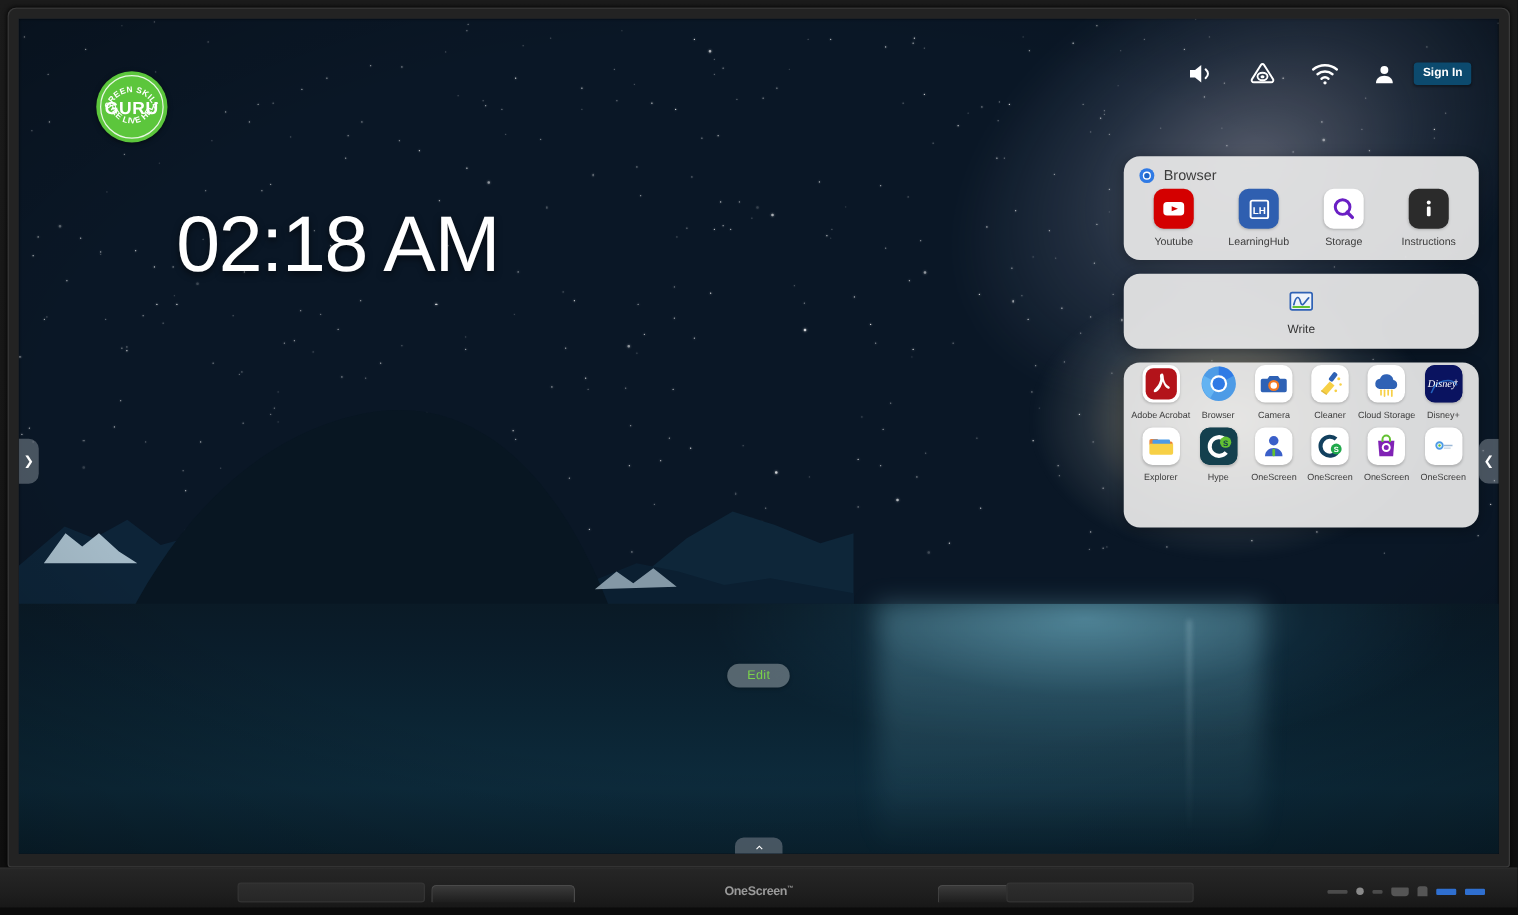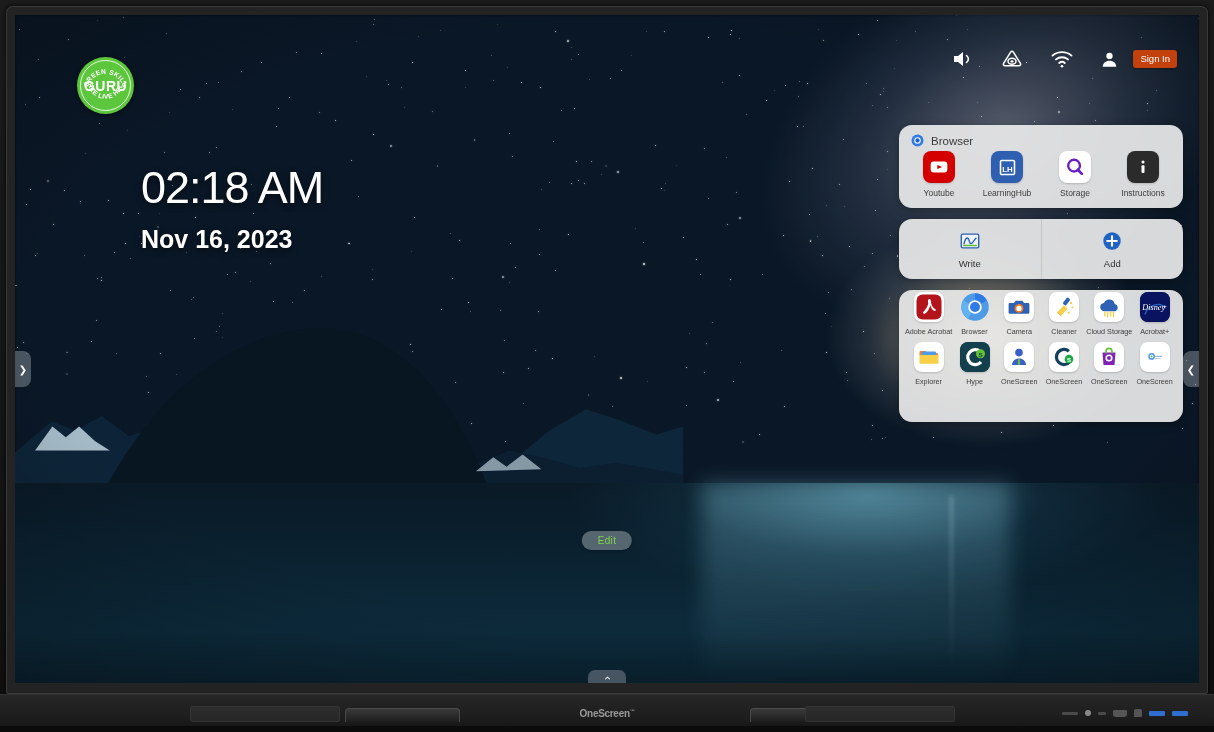--- a/index.html
+++ b/index.html
@@ -101,32 +101,32 @@
   }
   #guru .word { font-weight:bold; font-size:14px; color:#fff; letter-spacing:.5px; line-height:1; z-index:2;}
   #guru svg { position:absolute; inset:0; }
   #guru text { font-family:"Liberation Sans", sans-serif; font-size:6.6px; font-weight:bold; fill:#fff; letter-spacing:.35px;}
 
   
   #clock {
     position:absolute; left:126px; top:150px; color:#fff;
     text-shadow: 0 2px 6px rgba(0,0,0,.55);
   }
-  #clock .time { font-size:45px; font-weight:normal; letter-spacing:-1px; line-height:1; }
+  #clock .time { font-size:63px; font-weight:normal; letter-spacing:-1px; line-height:1; }
   #clock .date { font-size:25px; font-weight:bold; margin-top:15px; letter-spacing:0; }
 
   
   #status {
     position:absolute; right:22px; top:32px;
     display:flex; align-items:center; gap:26px;
   }
   #status .sicon { width:24px; height:24px; display:block; fill:#fff; }
   #status .sicon.person { width:19px; height:19px;}
   #signin {
-    background:#c2410c; color:#fff; font-size:9.5px; font-weight:normal;
+    background:#0c4a6e; color:#fff; font-size:9.5px; font-weight:bold;
     padding:4px 7px; border-radius:3px; margin-left:-12px;
     box-shadow:0 1px 2px rgba(0,0,0,.35);
     cursor:pointer; border:none; line-height:1;
   }
 
   
   #panels { position:absolute; right:16px; top:110px; width:284px; }
   .card {
     background: rgba(232,232,232,.93);
     border-radius: 13px;
@@ -711,21 +711,20 @@
             <path id="arcBot" d="M 11,28 A 18,18 0 0 0 46,28" fill="none"></path>
           </defs>
           <text><textPath href="#arcTop" startOffset="50%" text-anchor="middle">SCREEN SKILLS</textPath></text>
           <text><textPath href="#arcBot" startOffset="50%" text-anchor="middle">FREE LIVE HELP</textPath></text>
         </svg>
         <span class="word">GURU</span>
       </div>
 
       <div id="clock">
         <div class="time">02:18 AM</div>
-        <div class="date">Nov 16, 2023</div>
       </div>
 
       <div id="status">
         <svg class="sicon" viewBox="0 0 24 24">
           <path d="M4 9v6h4l5 4V5L8 9H4z"></path>
           <path d="M16.5 8.5c1.2 1 1.9 2.2 1.9 3.5s-.7 2.5-1.9 3.5" stroke="#fff" stroke-width="1.6" fill="none" stroke-linecap="round"></path>
         </svg>
         <svg class="sicon" viewBox="0 0 24 24">
           <path d="M12 4.2c.5 0 .9.25 1.2.7l7.2 11.4c.7 1.1-.1 2.5-1.4 2.5H5c-1.3 0-2.1-1.4-1.4-2.5
                    L10.8 4.9c.3-.45.7-.7 1.2-.7z" fill="none" stroke="#fff" stroke-width="1.5" stroke-linejoin="round"></path>
@@ -800,27 +799,20 @@
 
         <div class="card quick">
           <div class="qitem">
             <svg class="qi" viewBox="0 0 24 24">
               <rect x="2.5" y="4.5" width="19" height="15" rx="1.6" fill="#eef3fb" stroke="#2f62b5" stroke-width="1.5"></rect>
               <path d="M5.5 15 C7.5 7 10 7 11.5 13 C13 18 15.5 12 18.5 9" fill="none" stroke="#2f62b5" stroke-width="1.5" stroke-linecap="round"></path>
               <line x1="5" y1="17" x2="19" y2="17" stroke="#63c132" stroke-width="1.6" stroke-linecap="round"></line>
             </svg>
             <span class="qlbl">Write</span>
           </div>
-          <div class="qitem">
-            <svg class="qi" viewBox="0 0 24 24">
-              <circle cx="12" cy="12" r="9.5" fill="#1f63c4"></circle>
-              <path d="M12 6.8 V17.2 M6.8 12 H17.2" stroke="#fff" stroke-width="2.3" stroke-linecap="round"></path>
-            </svg>
-            <span class="qlbl">Add</span>
-          </div>
         </div>
 
         <div class="card" id="myapps-card">
 
           <div class="grid">
 
             <div class="app">
               <div class="tile">
                 <svg viewBox="0 0 24 24" width="30" height="30">
                   <rect x="2" y="2" width="20" height="20" rx="5" fill="#b3131a"></rect>
@@ -883,21 +875,21 @@
             </div>
             <div class="app">
               <div class="tile" style="background:#0a1560">
                 <svg viewBox="0 0 24 24" width="30" height="30">
                   <rect x="0" y="0" width="24" height="24" rx="6" fill="#0a1360"></rect>
                   <path d="M4 18 C7 9 17 8 20.5 13" fill="none" stroke="#2b78d8" stroke-width="1" opacity=".8"></path>
                   <text x="11" y="14" font-family="Liberation Serif, serif" font-size="6.6" font-style="italic" fill="#fff" text-anchor="middle">Disney</text>
                   <text x="18.4" y="12.4" font-family="Liberation Sans, sans-serif" font-size="5" fill="#fff">+</text>
                 </svg>
               </div>
-              <span class="lbl">Acrobat+</span>
+              <span class="lbl">Disney+</span>
             </div>
 
             <div class="app">
               <div class="tile">
                 <svg viewBox="0 0 24 24" width="24" height="24">
                   <path d="M2.5 7.5 a1.4 1.4 0 0 1 1.4-1.4 h5 l1.8 2 h9 a1.4 1.4 0 0 1 1.4 1.4 v1 H2.5z" fill="#e8833a"></path>
                   <rect x="5" y="6.5" width="14" height="4" rx="1" fill="#4d9be6"></rect>
                   <path d="M2.5 10 h19 v7.4 a1.4 1.4 0 0 1-1.4 1.4 H3.9 a1.4 1.4 0 0 1-1.4-1.4z" fill="#f7d046"></path>
                 </svg>
               </div>

